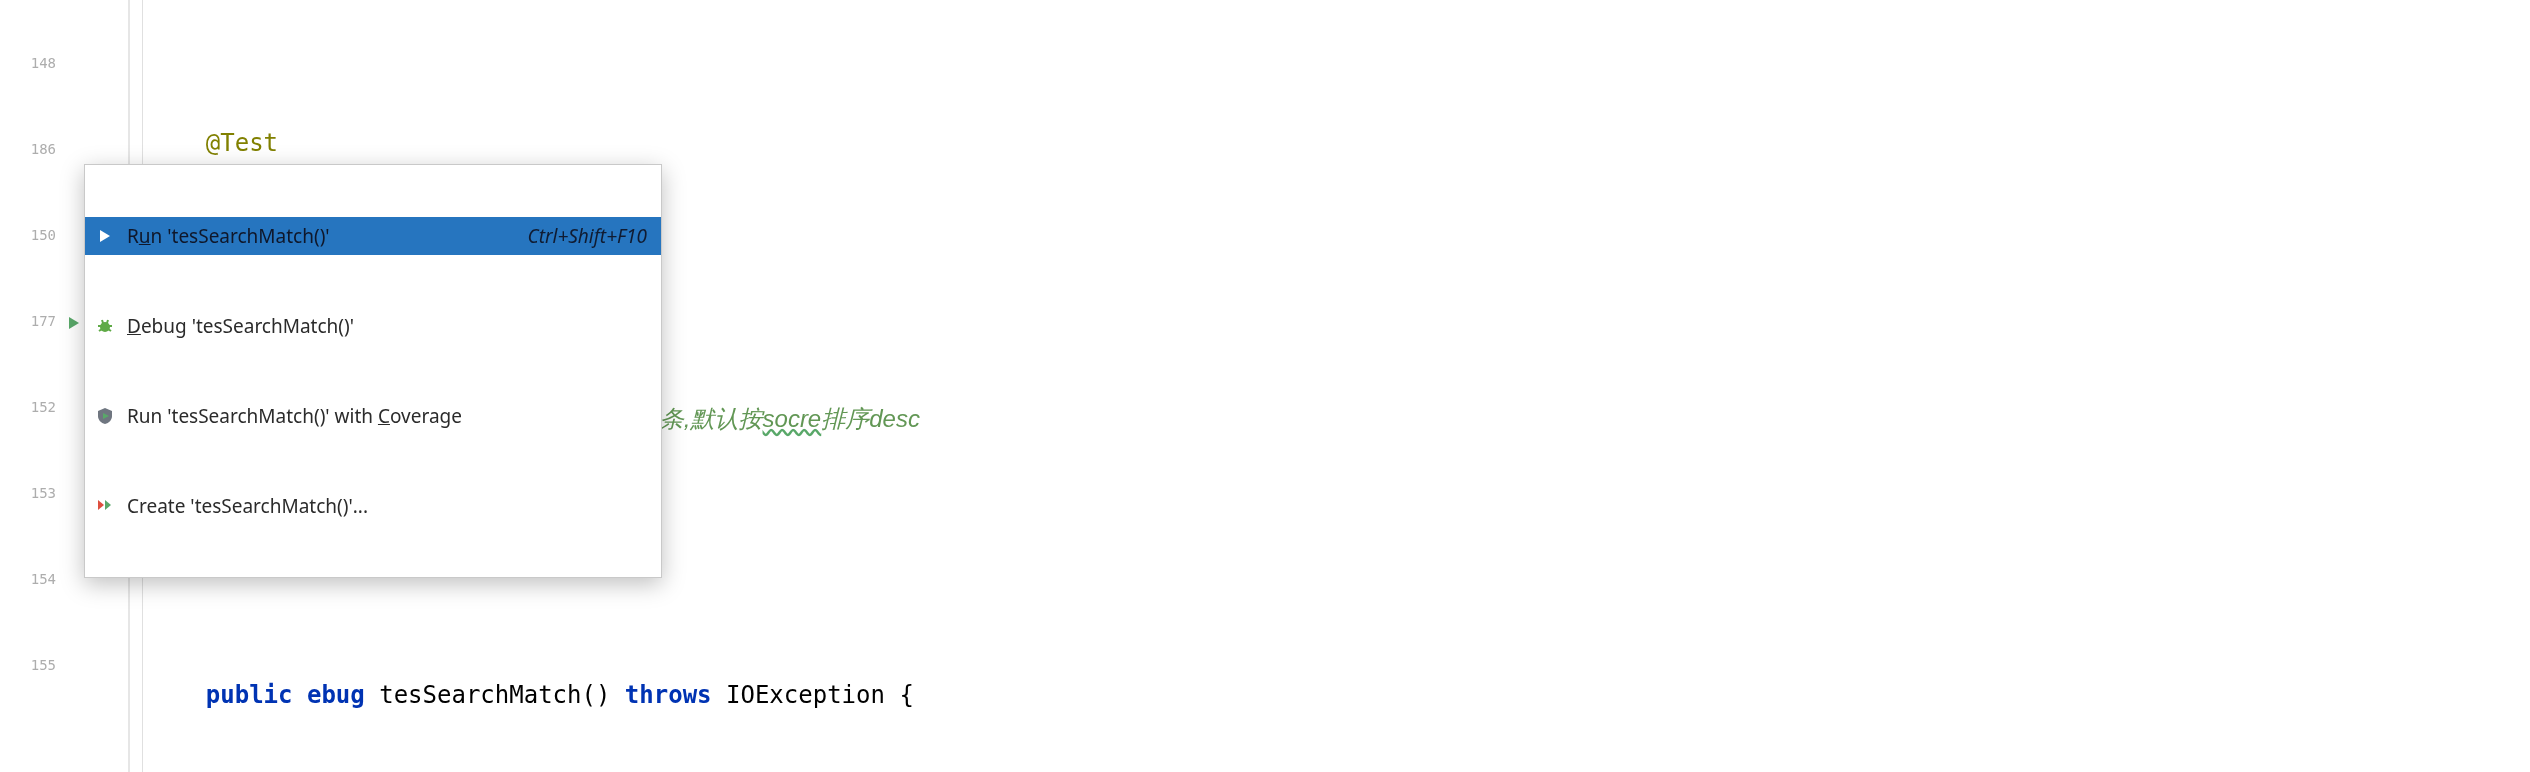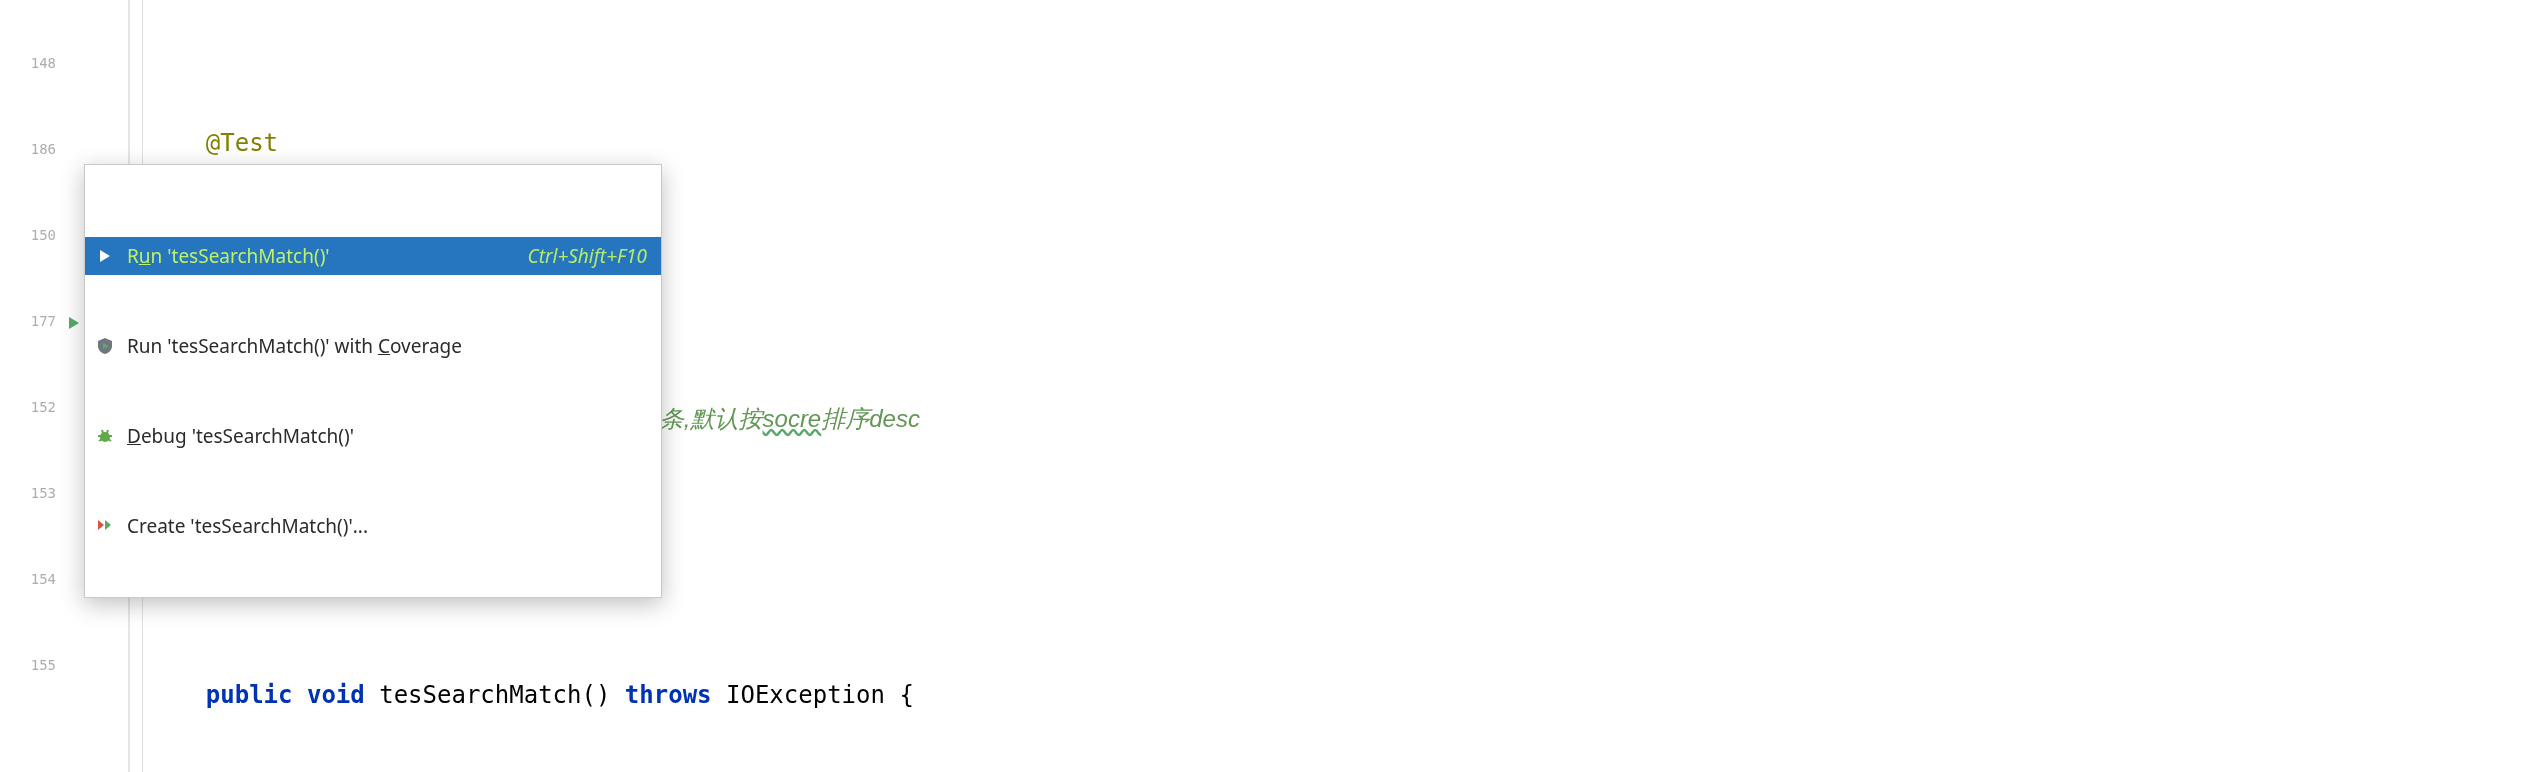--- a/index.html
+++ b/index.html
@@ -89,21 +89,21 @@
     box-shadow:0 6px 22px rgba(0,0,0,.25);
     font-size:19px;
     z-index:50;
   }
   .ctx .mi{
     display:flex;align-items:center;gap:12px;
     height:38px;padding:0 14px 0 10px;
     color:#2b2b2b;
     white-space:nowrap;
   }
-  .ctx .mi.sel{background:var(--menu-hover);color:#bef264;margin-top:20px;}
+  .ctx .mi.sel{background:var(--menu-hover);color:#0f172a;}
   .ctx .mi .lab{flex:1;}
   .ctx .mi .sc{color:inherit;opacity:.95;font-style:italic;}
   .ctx .micon{width:20px;height:20px;display:flex;align-items:center;justify-content:center;}
   .u{text-decoration:underline;}
 
   
   svg{display:block;}
 </style>
 </head>
 <body>
@@ -157,21 +157,21 @@
     <div class="indent-guide" style="left:12px"></div>
 
     <div class="row">    <span class="annot">@Test</span></div>
 
     <div class="row">    <span class="cm doc-code">/*</span></div>
 
     <div class="row">    <span class="cm doc-code"> * </span><span class="doc">指定索引的匹配查询，默认只展示前10条,默认按</span><span class="doc typo">socre</span><span class="doc">排序desc</span></div>
 
     <div class="row">    <span class="cm doc-code"> */</span></div>
 
-    <div class="row">    <span class="kw">public</span> <span class="kw">void</span> <span>tesSearchMatch()</span> <span class="kw">throws</span> <span>IOException</span><span> {</span></div>
+    <div class="row">    <span class="kw">public</span> <span class="kw">ebug</span> <span>tesSearchMatch()</span> <span class="kw">throws</span> <span>IOException</span><span> {</span></div>
 
     
     
 
     
 
     
     
 
     
@@ -188,49 +188,49 @@
   
   <div class="ctx">
     <div class="mi sel">
       <span class="micon">
         <svg width="16" height="16" viewBox="0 0 16 16">
             <polygon points="3,2 13,8 3,14" fill="#ffffff"></polygon>
           </svg>
       </span>
       <span class="lab"><span>R</span><span class="u">u</span><span>n 'tesSearchMatch()'</span></span>
       <span class="sc">Ctrl+Shift+F10</span>
-    </div>
-    <div class="mi">
-      <span class="micon">
-        <svg width="18" height="18" viewBox="0 0 18 18">
-            <path d="M9 1 L16 4 V9 C16 13 13 16 9 17 C5 16 2 13 2 9 V4 Z" fill="#6f7680"></path>
-            <polygon points="7,6 13,9 7,12" fill="#59a869"></polygon>
-          </svg>
-      </span>
-      <span class="lab"><span>Run 'tesSearchMatch()' with </span><span class="u">C</span><span>overage</span></span>
-      <span class="sc"></span>
     </div>
     <div class="mi">
       <span class="micon">
         <svg width="18" height="18" viewBox="0 0 18 18">
             <circle cx="9" cy="10" r="5" fill="#5faa46"></circle>
             <line x1="2" y1="9" x2="5" y2="9" stroke="#5faa46" stroke-width="2"></line>
             <line x1="13" y1="9" x2="16" y2="9" stroke="#5faa46" stroke-width="2"></line>
             <line x1="3" y1="14" x2="6" y2="12" stroke="#5faa46" stroke-width="2"></line>
             <line x1="15" y1="14" x2="12" y2="12" stroke="#5faa46" stroke-width="2"></line>
             <line x1="6" y1="3" x2="7" y2="6" stroke="#5faa46" stroke-width="2"></line>
             <line x1="12" y1="3" x2="11" y2="6" stroke="#5faa46" stroke-width="2"></line>
           </svg>
       </span>
       <span class="lab"><span></span><span class="u">D</span><span>ebug 'tesSearchMatch()'</span></span>
       <span class="sc"></span>
     </div>
     <div class="mi">
       <span class="micon">
         <svg width="18" height="18" viewBox="0 0 18 18">
+            <path d="M9 1 L16 4 V9 C16 13 13 16 9 17 C5 16 2 13 2 9 V4 Z" fill="#6f7680"></path>
+            <polygon points="7,6 13,9 7,12" fill="#59a869"></polygon>
+          </svg>
+      </span>
+      <span class="lab"><span>Run 'tesSearchMatch()' with </span><span class="u">C</span><span>overage</span></span>
+      <span class="sc"></span>
+    </div>
+    <div class="mi">
+      <span class="micon">
+        <svg width="18" height="18" viewBox="0 0 18 18">
             <polygon points="2,3 8,8 2,13" fill="#de4f3f"></polygon>
             <polygon points="9,3 15,8 9,13" fill="#59a869"></polygon>
           </svg>
       </span>
       <span class="lab"><span>Create 'tesSearchMatch()'...</span><span class="u"></span><span></span></span>
       <span class="sc"></span>
     </div>
   </div>
 
 </div>

